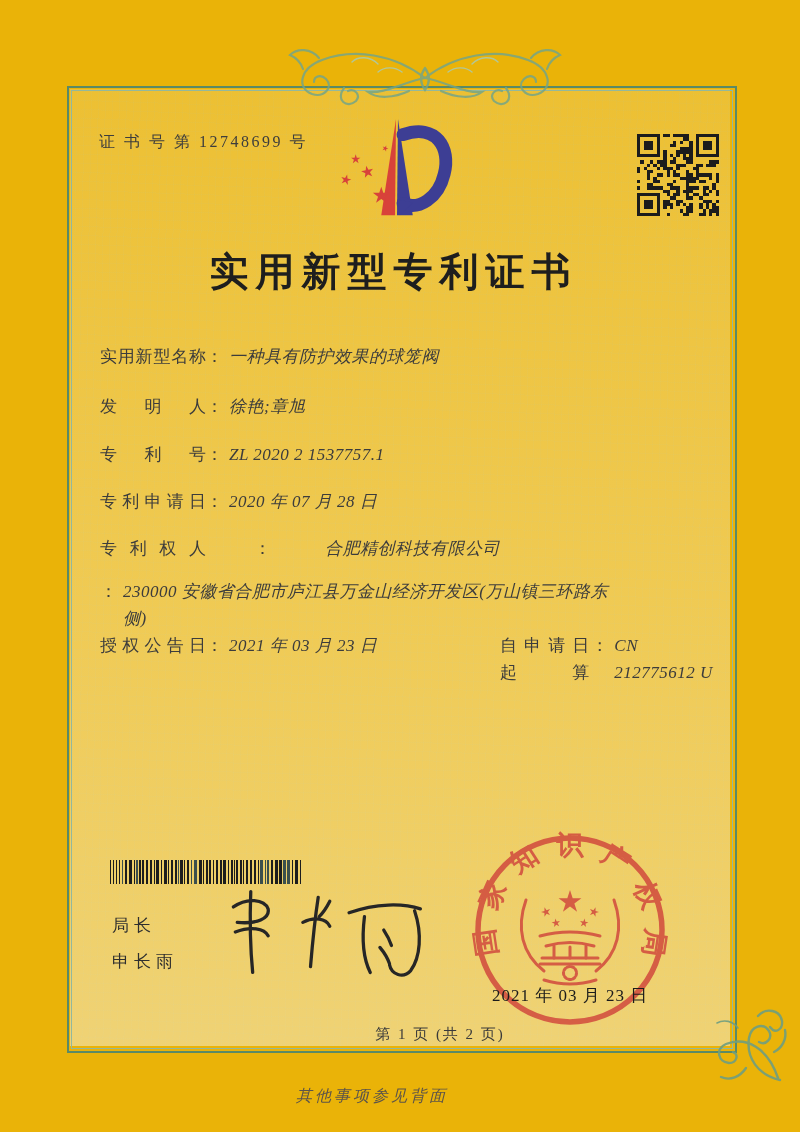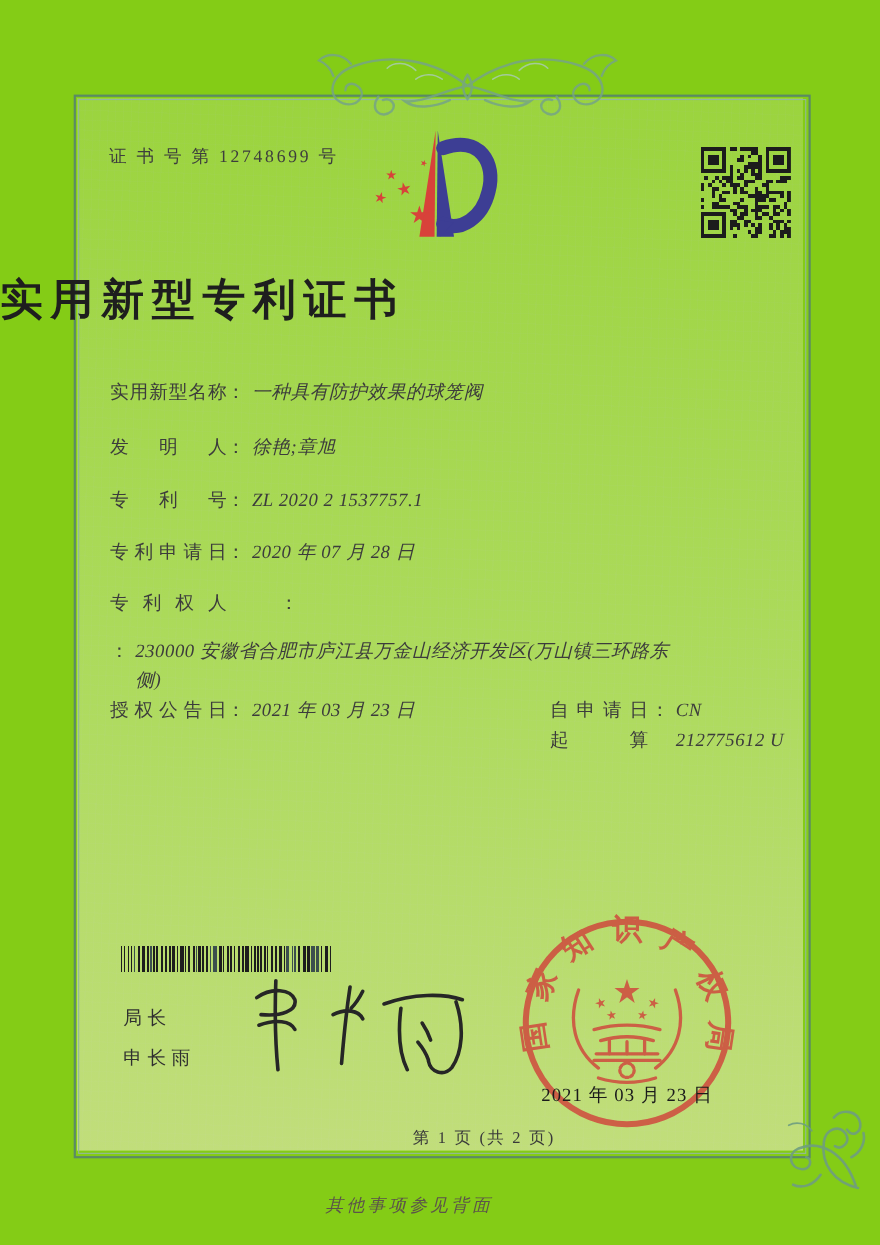--- a/index.html
+++ b/index.html
@@ -1,17 +1,17 @@
 <!DOCTYPE html>
 <html><head>
 <meta charset="utf-8">
 <style>
   html,body{margin:0;padding:0;background:#ffffff;}
   .page{
-    position:relative;width:800px;height:1132px;margin:0 auto;background:#84cc16;
+    position:relative;width:800px;height:1132px;margin:0 auto;background:#eab308;
     font-family:"Liberation Serif","DejaVu Serif",serif;color:#333;overflow:hidden;
   }
   
   .frame{
     position:absolute;left:67px;top:86px;width:666px;height:963px;
     border:2px solid #5b8a66;z-index:1;
   }
   .frame-inner{
     position:absolute;left:2px;top:2px;right:2px;bottom:2px;
     border:1px solid #93b89d;
@@ -22,21 +22,21 @@
     background:
       linear-gradient(180deg, rgba(247,243,222,0.20) 0%, rgba(250,246,226,0.35) 55%, rgba(243,236,206,0.55) 100%),
       repeating-linear-gradient(91deg, rgba(150,185,158,0.06) 0 1px, transparent 1px 7px),
       repeating-linear-gradient(2deg, rgba(150,185,158,0.05) 0 1px, transparent 1px 9px);
   }
   .content{position:absolute;inset:0;z-index:2;}
   .cert-no{position:absolute;left:99px;top:132px;font-size:16px;letter-spacing:2.5px;color:#3d3d3d;}
   .logo{position:absolute;left:338px;top:113px;width:118px;height:118px;}
   .qr{position:absolute;left:637px;top:133px;width:82px;height:84px;}
   .title{
-    position:absolute;left:0;right:13px;top:245px;text-align:left;
+    position:absolute;left:0;right:13px;top:245px;text-align:center;
     font-size:39px;font-weight:700;letter-spacing:7px;color:#1e1e1e;
   }
   .field-row{position:absolute;left:100px;display:flex;font-size:17px;color:#3c3c3c;line-height:27px;}
   .f-label{display:inline-block;width:106px;text-align:justify;text-align-last:justify;}
   .f-colon{display:inline-block;}
   .f-value{margin-left:6px;letter-spacing:0.5px;font-style:italic;}
   .row-1{top:343px;} .row-2{top:393px;} .row-3{top:441px;} .row-4{top:488px;}
   .row-5{top:535px;gap:48px;} .row-6{top:578px;} .row-7{top:632px;}
   .row-6 .f-value{width:505px;}
   .grant-no{position:absolute;left:400px;top:0;display:flex;}
@@ -431,20 +431,21 @@
       <span class="f-value">ZL 2020 2 1537757.1</span>
     </div>
     <div class="field-row row-4">
       <span class="f-label">专利申请日</span>
         <span class="f-colon">：</span>
       <span class="f-value">2020 年 07 月 28 日</span>
     </div>
     <div class="field-row row-5">
       <span class="f-label">专利权人</span>
         <span class="f-colon">：</span>
+      <span class="f-value">合肥精创科技有限公司</span>
     </div>
     <div class="field-row row-6">
         <span class="f-colon">：</span>
       <span class="f-value">230000 安徽省合肥市庐江县万金山经济开发区(万山镇三环路东侧)</span>
     </div>
     <div class="field-row row-7" style="width:616px;">
       <span class="f-label">授权公告日</span>
         <span class="f-colon">：</span>
       <span class="f-value">2021 年 03 月 23 日</span>
       <span class="grant-no">

